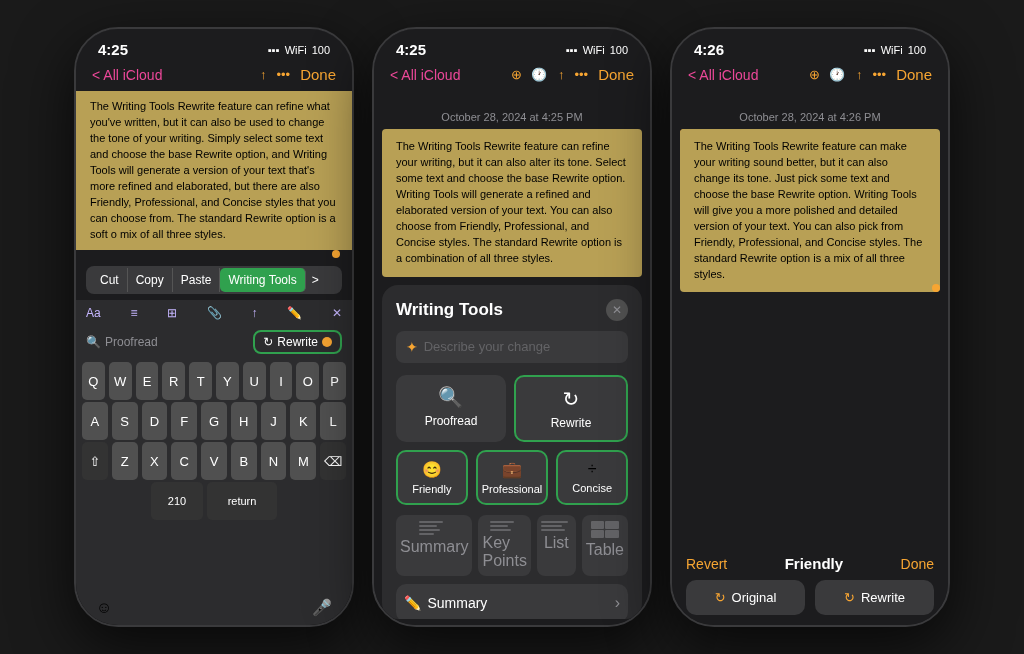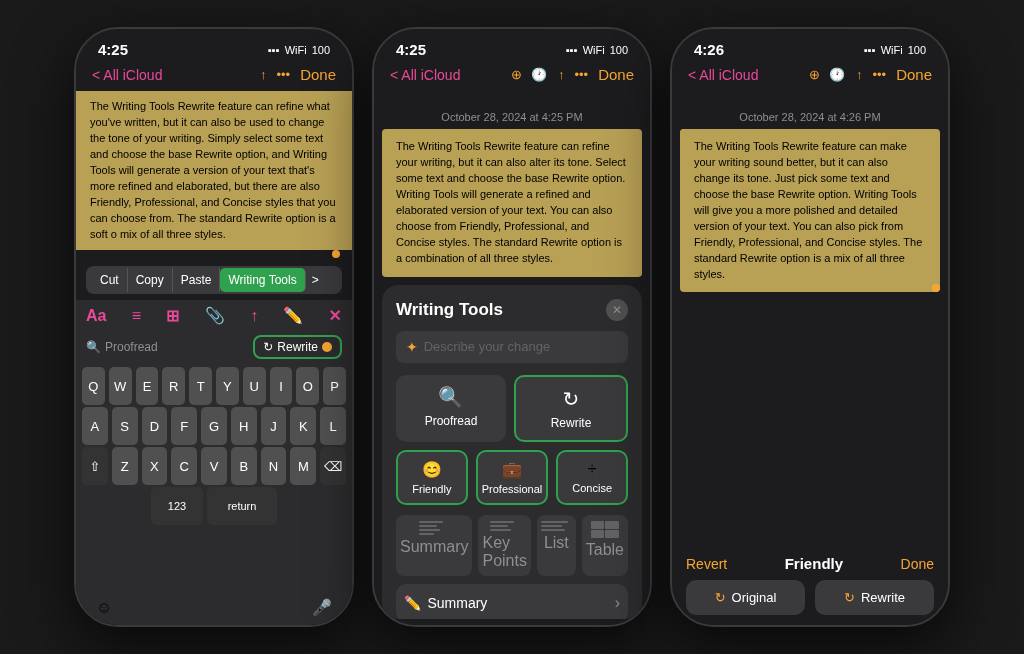--- a/index.html
+++ b/index.html
@@ -148,23 +148,22 @@
     }
     .keyboard-toolbar {
       background: #2c2c2e;
       padding: 6px 10px;
       display: flex;
       justify-content: space-between;
       align-items: center;
       flex-shrink: 0;
     }
     .toolbar-icon {
-      color: #ec4899;
-      font-size: 16px;
-      font-weight: bold;
+      color: #c4b5fd;
+      font-size: 12px;
     }
     .search-row {
       display: flex;
       align-items: center;
       background: #2c2c2e;
       padding: 4px 10px;
       gap: 6px;
       flex-shrink: 0;
     }
     .search-item {
@@ -480,21 +479,21 @@
           <div class="key">Z</div>
           <div class="key">X</div>
           <div class="key">C</div>
           <div class="key">V</div>
           <div class="key">B</div>
           <div class="key">N</div>
           <div class="key">M</div>
           <div class="key dark">⌫</div>
         </div>
         <div class="key-row">
-          <div class="key dark wide">123</div>
+          <div class="key dark wide">210</div>
           <div class="key dark return">return</div>
         </div>
       </div>
       <div class="bottom-bar">
         <span>☺</span>
         <span>🎤</span>
       </div>
     </div>
   </div>
 

